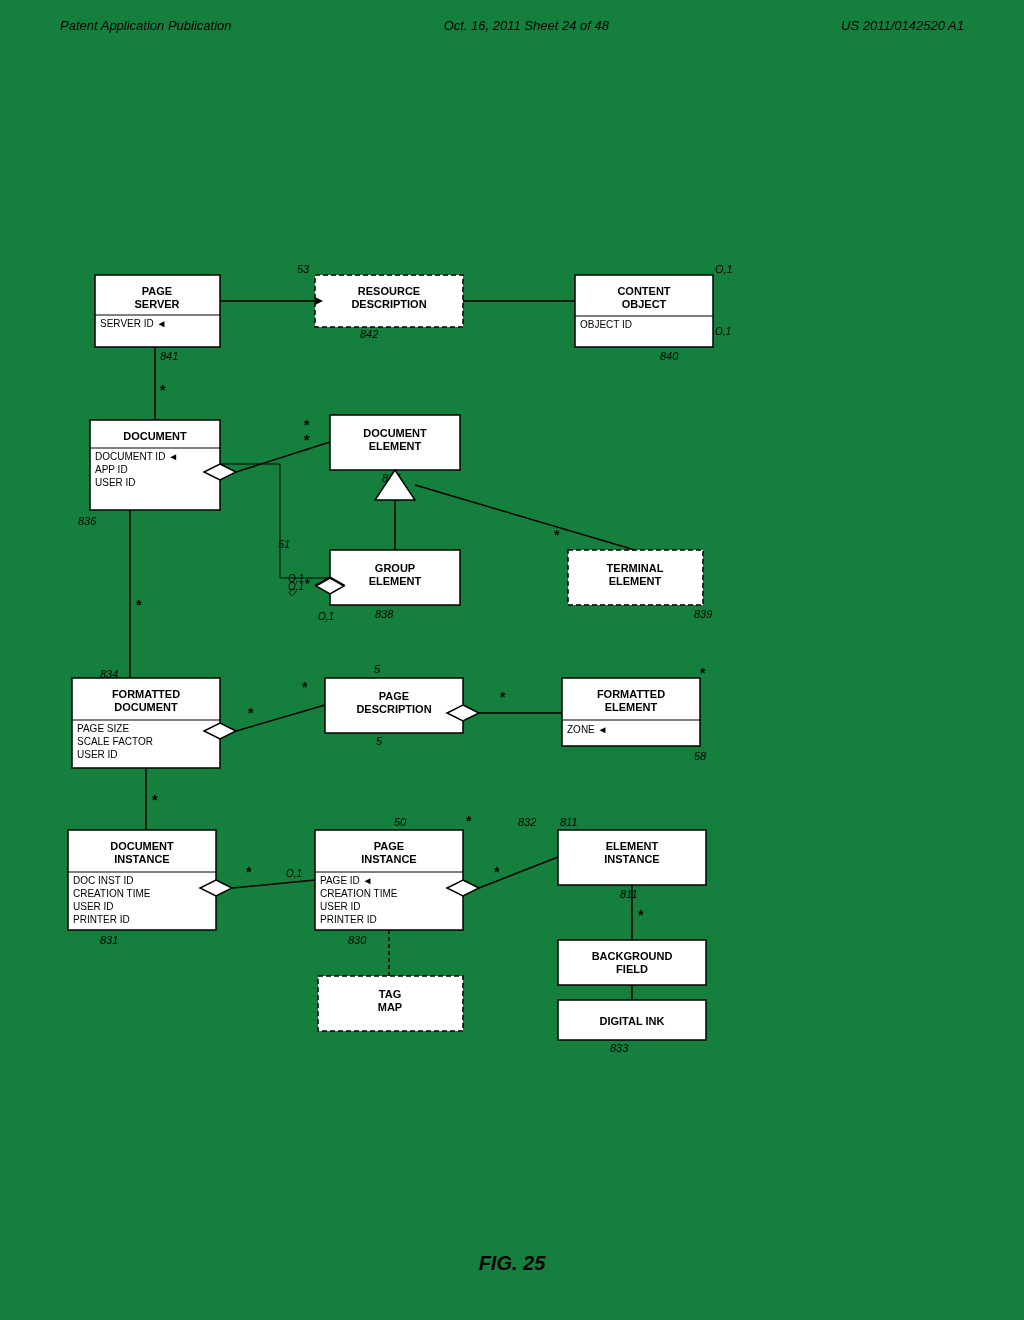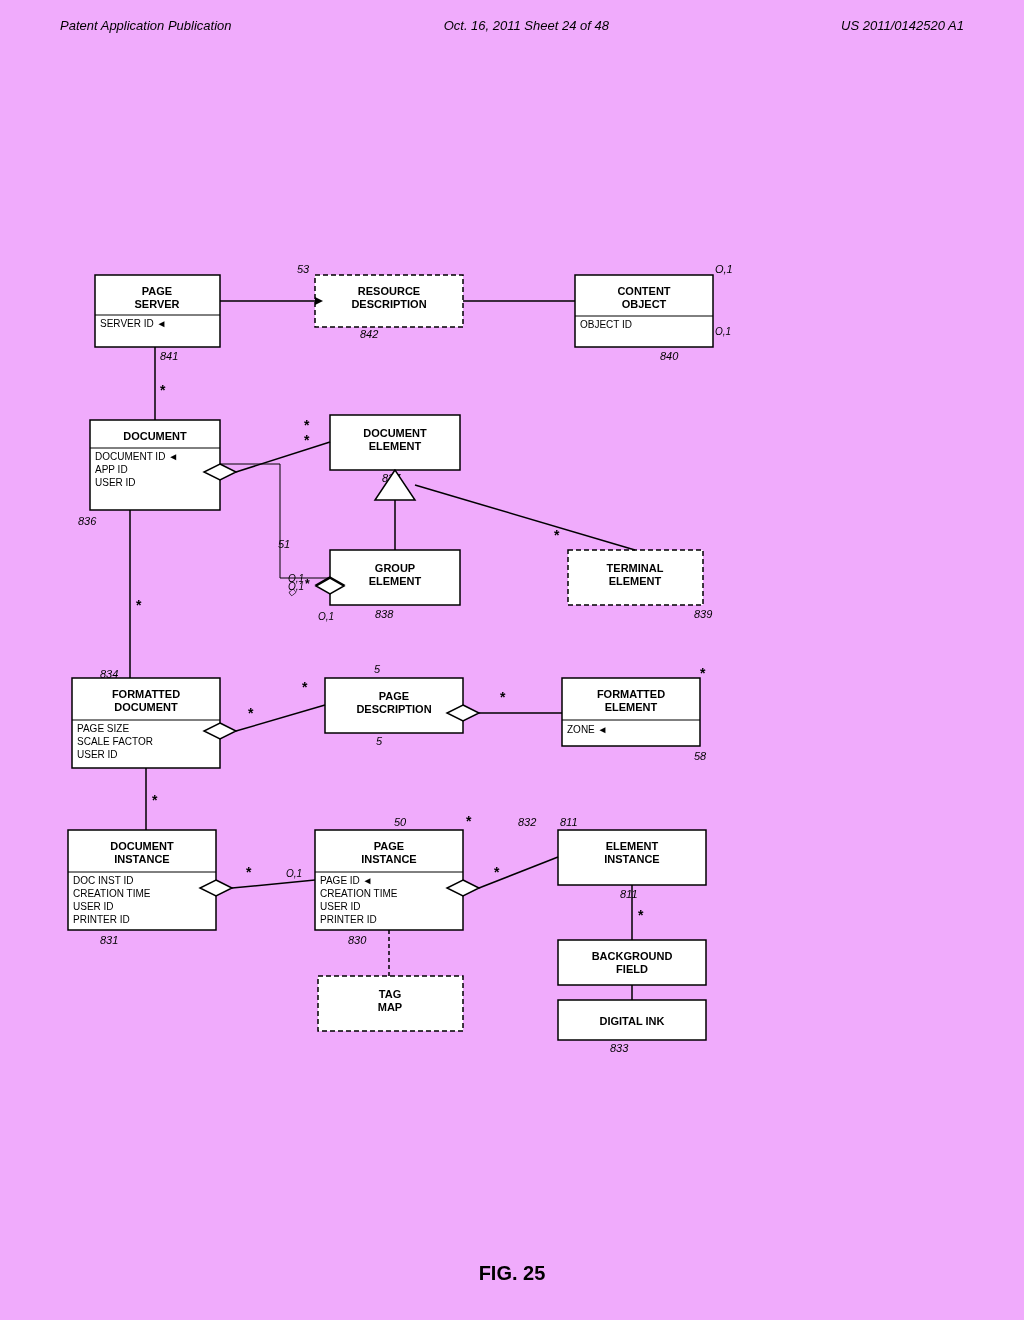--- a/index.html
+++ b/index.html
@@ -7,21 +7,21 @@
       background: #fff;
       font-family: Arial, sans-serif;
       width: 1024px;
       min-height: 1320px;
       position: relative;
       overflow: hidden;
     }
     .page {
       width: 1024px;
       min-height: 1320px;
-      background: #f0abfc;
+      background: #15803d;
       position: relative;
     }
     .header {
       display: flex;
       justify-content: space-between;
       padding: 18px 60px 0 60px;
       font-size: 13px;
       font-style: italic;
     }
     .header-left { font-style: italic; }
@@ -238,14 +238,14 @@
     <text x="374" y="553" font-size="11" font-style="italic">5</text>
 
     <text x="560" y="706" font-size="11" font-style="italic">811</text>
 
     <text x="466" y="706" font-size="14" font-weight="bold">*</text>
 
     <text x="318" y="500" font-size="10" font-style="italic">O,1</text>
 
   </svg>
 
-  <div style="position:absolute;bottom:35px;left:50%;transform:translateX(-50%);font-size:20px;font-weight:bold;text-align:center;">FIG. 25</div>
+  <div style="position:absolute;bottom:45px;left:50%;transform:translateX(-50%);font-size:20px;font-style:italic;font-weight:bold;text-align:center;">FIG. 25</div>
 </div>
 
 </body></html>

